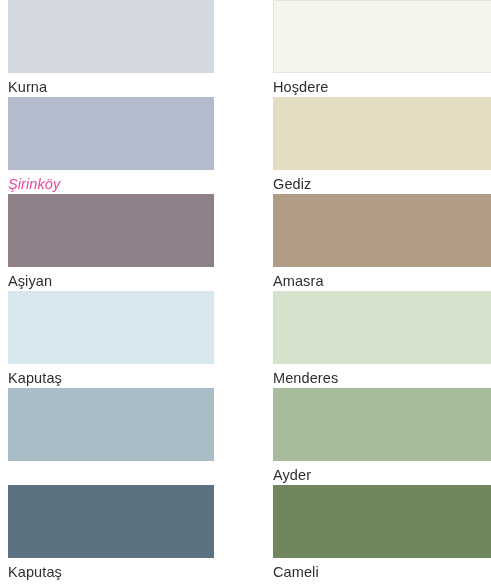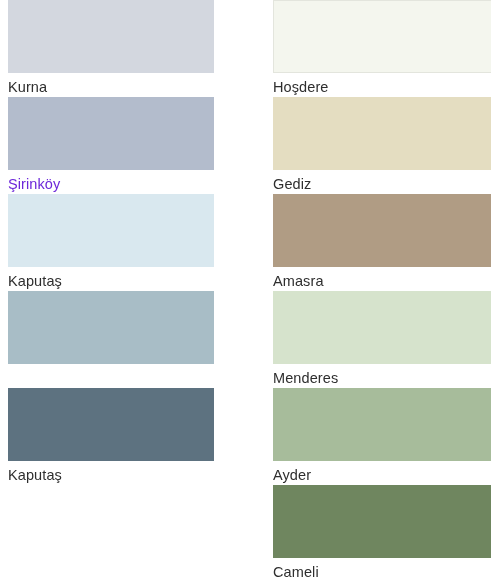--- a/index.html
+++ b/index.html
@@ -70,23 +70,27 @@
 
   <div class="column column-left">
 
     <div class="swatch-cell">
       <span class="swatch-chip" style="background-color: rgb(211, 215, 223);"></span>
       <span class="swatch-label" style="color: rgb(46, 46, 46);">Kurna</span>
     </div>
 
     <div class="swatch-cell">
       <span class="swatch-chip" style="background-color: rgb(179, 188, 204);"></span>
-      <span class="swatch-label" style="color: #6d28d9;">Şirinköy</span>
+      <span class="swatch-label" style="color: #ec4899; font-style: italic;">Şirinköy</span>
     </div>
 
+    <div class="swatch-cell">
+      <span class="swatch-chip" style="background-color: rgb(143, 127, 136);"></span>
+      <span class="swatch-label" style="color: rgb(46, 46, 46);">Aşiyan</span>
+    </div>
 
     <div class="swatch-cell">
       <span class="swatch-chip" style="background-color: rgb(217, 232, 239);"></span>
       <span class="swatch-label" style="color: rgb(46, 46, 46);">Kaputaş</span>
     </div>
 
     <div class="swatch-cell">
       <span class="swatch-chip" style="background-color: rgb(168, 189, 198);"></span>
     </div>
 

